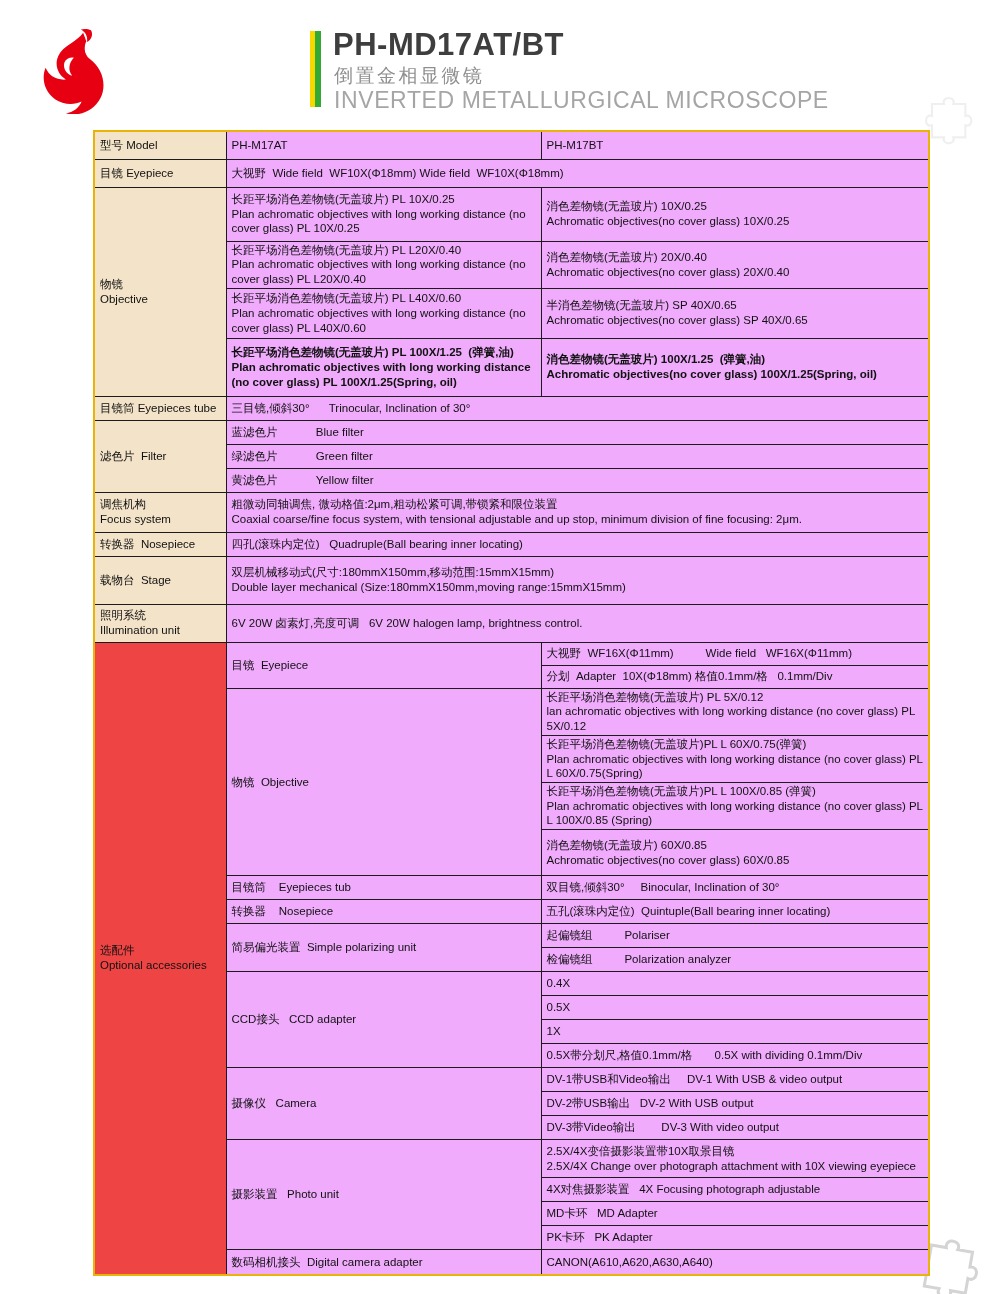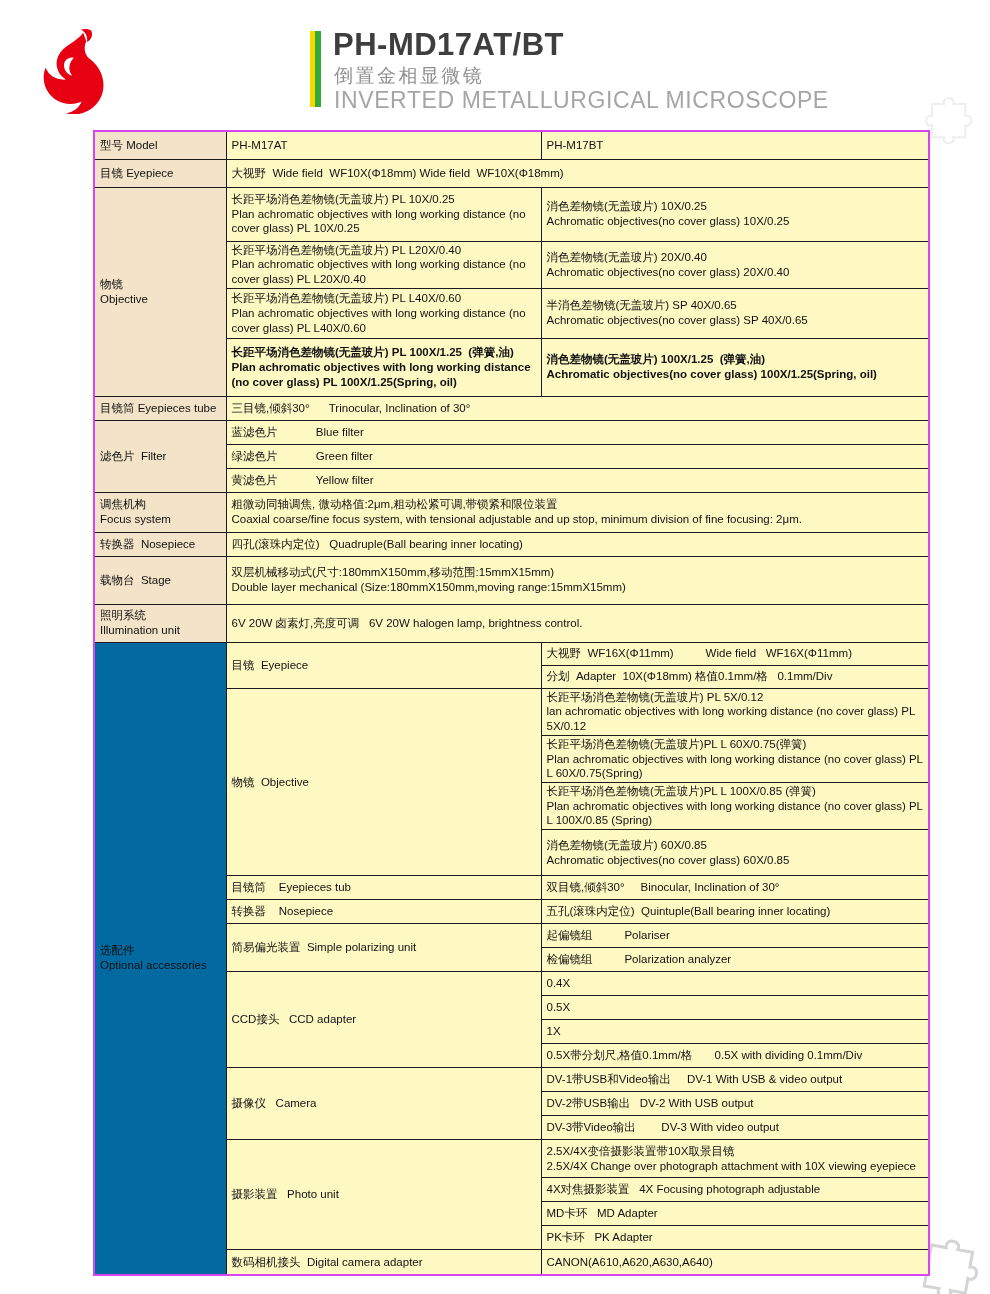--- a/index.html
+++ b/index.html
@@ -36,31 +36,31 @@
 
   
   .puzzle { position: absolute; z-index: 0; }
   #puzzle-top { left: 916px; top: 96px; width: 64px; height: 64px; opacity: .55; }
   #puzzle-bottom { left: 906px; top: 1238px; width: 80px; height: 80px; transform: rotate(10deg); }
 
   
   #spec-table {
     position: absolute; left: 93px; top: 130px; z-index: 1;
     border-collapse: collapse; table-layout: fixed;
-    border: 2px solid #d946ef;
+    border: 2px solid #eab308;
   }
   #spec-table td {
     border: 1px solid #1b1b1b;
-    background: #fef9c3;
+    background: #f0abfc;
     font-size: 11.5px; line-height: 1.28; color: #111;
     padding: 1px 5px; vertical-align: middle;
     white-space: pre-wrap; word-wrap: break-word;
   }
   #spec-table td.lbl { background: #f3e3c8; }
-  #spec-table td.optlbl { background: #0369a1; }
+  #spec-table td.optlbl { background: #ef4444; }
   tr.h23 { height: 23px; } tr.h24 { height: 24px; } tr.h25 { height: 25px; }
   tr.h28 { height: 28px; } tr.h38 { height: 38px; } tr.h40 { height: 40px; }
   tr.h46 { height: 46px; } tr.h47 { height: 47px; } tr.h48 { height: 48px; }
   tr.h50 { height: 50px; } tr.h54 { height: 54px; } tr.h58 { height: 58px; font-weight: bold; }
 </style>
 </head>
 <body>
 
 <div id="sheet">
 

